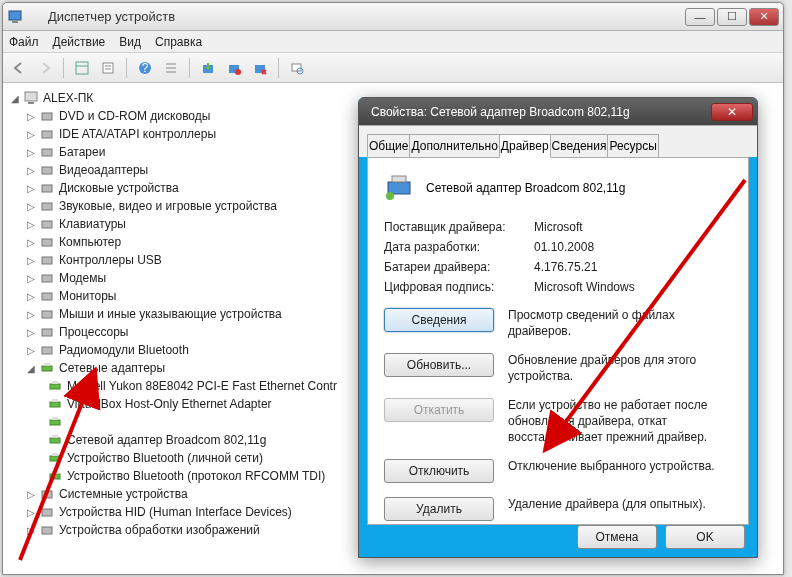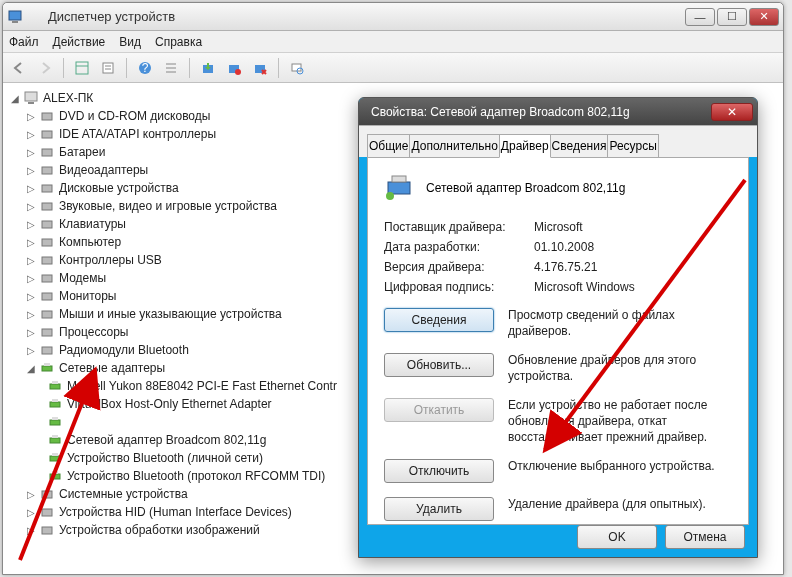--- a/index.html
+++ b/index.html
@@ -416,21 +416,21 @@
     </div>
     <div class="info-row">
         <span class="lbl">Поставщик драйвера:</span>
         <span class="val">Microsoft</span>
       </div>
     <div class="info-row">
         <span class="lbl">Дата разработки:</span>
         <span class="val">01.10.2008</span>
       </div>
     <div class="info-row">
-        <span class="lbl">Версия драйвера:</span>
+        <span class="lbl">Батареи драйвера:</span>
         <span class="val">4.176.75.21</span>
       </div>
     <div class="info-row">
         <span class="lbl">Цифровая подпись:</span>
         <span class="val">Microsoft Windows</span>
       </div>
 
     <div class="action-row">
         <div class="btn highlighted">Сведения</div>
         <div class="desc">Просмотр сведений о файлах драйверов.</div>
@@ -446,22 +446,22 @@
     <div class="action-row">
         <div class="btn">Отключить</div>
         <div class="desc">Отключение выбранного устройства.</div>
       </div>
     <div class="action-row">
         <div class="btn">Удалить</div>
         <div class="desc">Удаление драйвера (для опытных).</div>
       </div>
   </div>
   <div class="dialog-footer">
+    <div class="btn">Отмена</div>
     <div class="btn">OK</div>
-    <div class="btn">Отмена</div>
   </div>
 </div>
 
 <svg class="arrow-overlay" style="left:0;top:0" width="792" height="577">
   <defs>
     <marker id="ah" markerWidth="12" markerHeight="12" refX="9" refY="5" orient="auto">
       <path d="M0,0 L10,5 L0,10 Z" fill="#d40000"></path>
     </marker>
   </defs>
   <line x1="20" y1="560" x2="95" y2="370" stroke="#d40000" stroke-width="4" marker-end="url(#ah)"></line>

